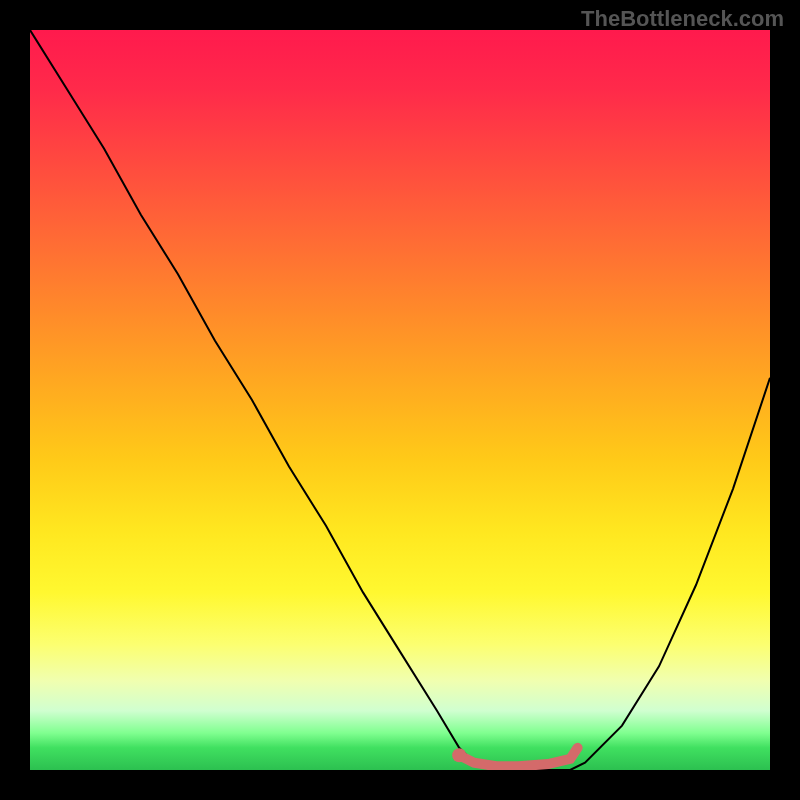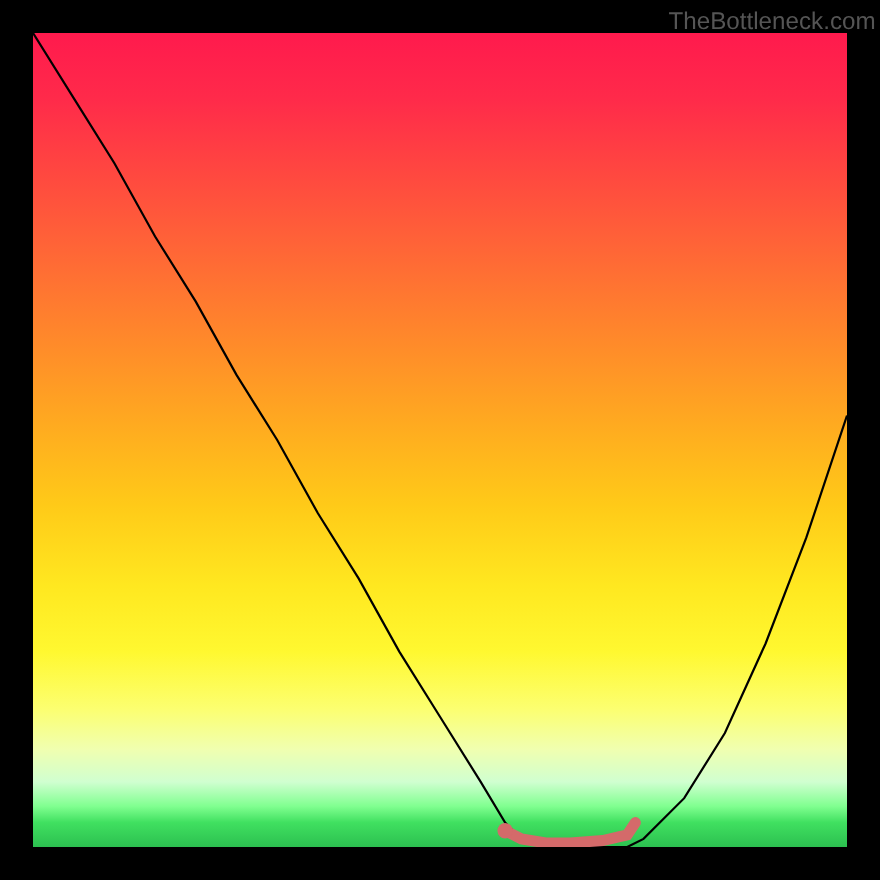--- a/index.html
+++ b/index.html
@@ -7,24 +7,24 @@
     width: 800px;
     height: 800px;
     background: #000;
     position: relative;
     overflow: hidden;
     font-family: Arial, sans-serif;
   }
   .watermark {
     position: absolute;
     top: 6px;
-    right: 4px;
+    right: 16px;
     color: #555;
     font-size: 22px;
-    font-weight: normal;
+    font-weight: bold;
     z-index: 10;
   }
   .plot-area {
     position: absolute;
     left: 30px;
     top: 30px;
     width: 740px;
     height: 740px;
     background: linear-gradient(to bottom,
       #ff1a4d 0%,

